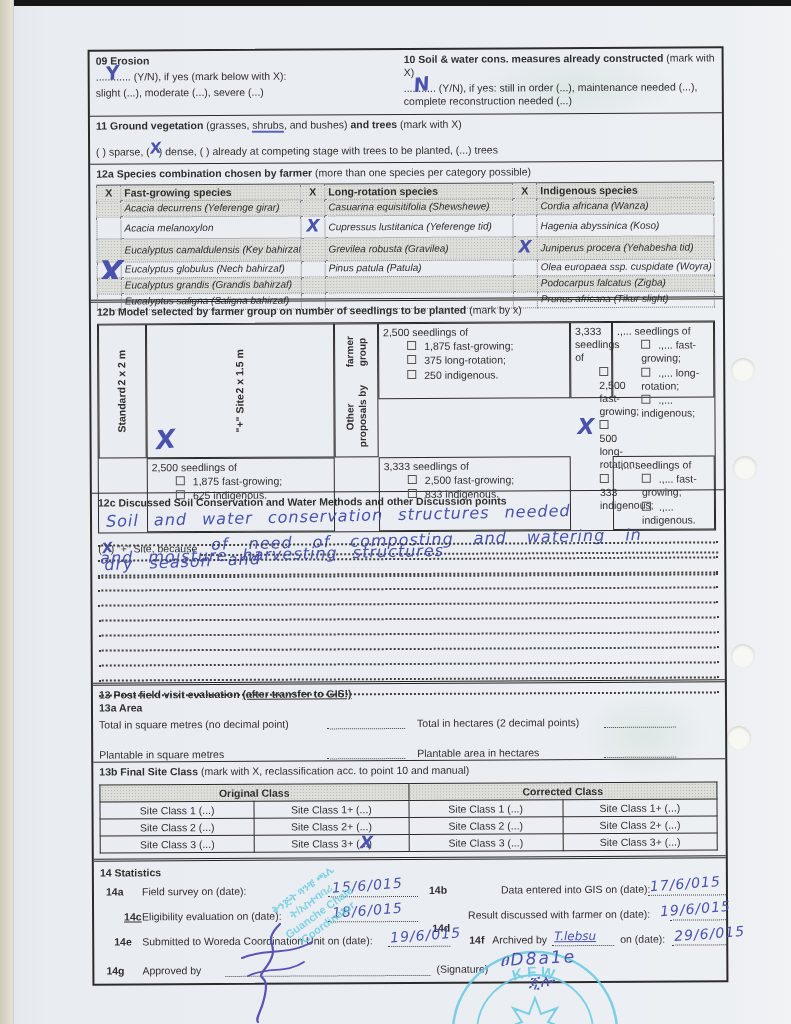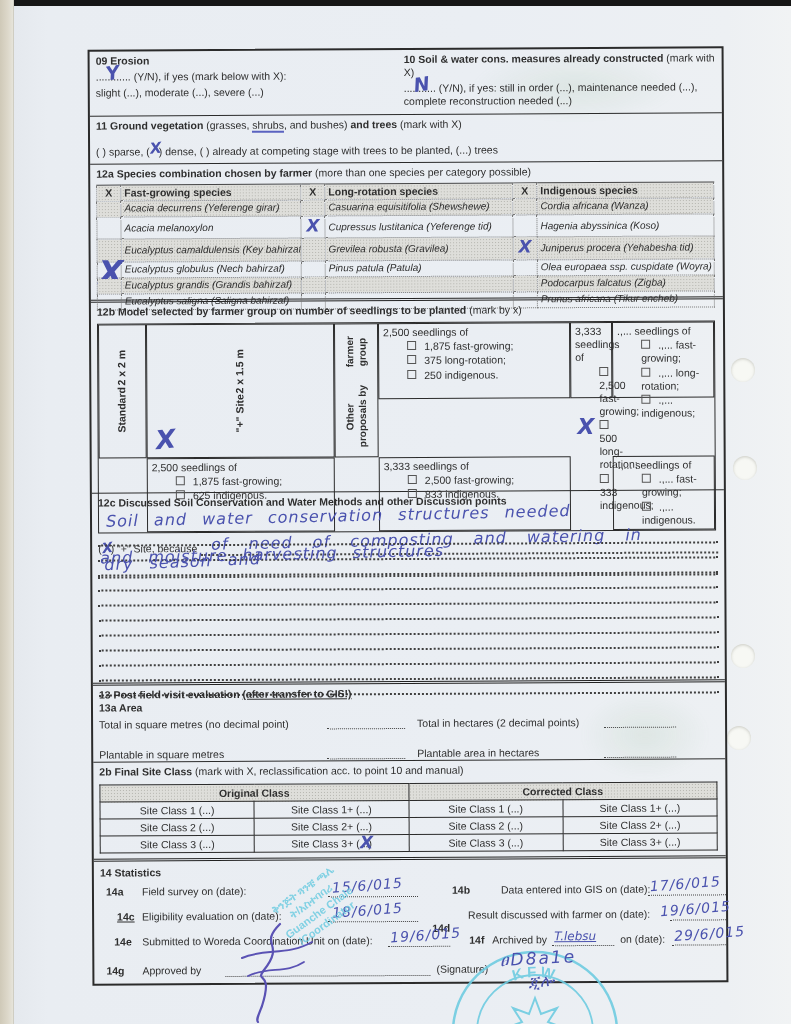--- a/index.html
+++ b/index.html
@@ -218,21 +218,21 @@
               <td class="sp"></td>
               <td class="xc"></td>
               <td class="sp">Podocarpus falcatus (Zigba)</td>
             </tr>
             <tr>
               <td class="xc"></td>
               <td class="sp">Eucalyptus saligna (Saligna bahirzaf)</td>
               <td class="xc"></td>
               <td class="sp"></td>
               <td class="xc"></td>
-              <td class="sp">Prunus africana (Tikur encheb)</td>
+              <td class="sp">Prunus africana (Tikur slight)</td>
             </tr>
           </tbody>
       </table>
     </div>
 
     <div class="sec sec12b">
       <div><span class="b">12b Model selected by farmer group on number of seedlings to be planted </span><span>(mark by x)</span></div>
       <div class="modelgrid">
         <div class="vlabel">
           <div class="vtext">
@@ -328,21 +328,21 @@
       </div>
       <div class="arearow" style="margin-top:6px;">
         <span class="l1">Plantable in square metres</span>
         <span class="d1 adots"></span>
         <span class="l2">Plantable area in hectares</span>
         <span class="d2 adots"></span>
       </div>
     </div>
 
     <div class="sec sec13b thick">
-      <div><span class="b">2b Final Site Class </span><span>(mark with X, reclassification acc. to point 10 and manual)</span></div>
+      <div><span class="b">13b Final Site Class </span><span>(mark with X, reclassification acc. to point 10 and manual)</span></div>
       <table class="siteclass">
         <thead>
           <tr>
             <th colspan="2" class="shade">Original Class</th>
             <th colspan="2" class="shade">Corrected Class</th>
           </tr>
         </thead>
         <tbody id="siteClassBody">
             <tr>
               <td>Site Class 1 (...)</td>
@@ -366,27 +366,27 @@
       </table>
     </div>
 
     <div class="sec sec14">
       <div class="b" style="margin-top:2px;">14 Statistics</div>
       <div class="srow" style="margin-top:6px;">
         <span class="num" style="left:6px;">14a</span>
         <span style="left:42px;">Field survey on (date):</span>
         <span class="sdots" style="left:228px;width:90px;"></span>
         <span class="hw hwdate" style="left:232px;">15/6/015</span>
-        <span class="num" style="left:352px;">14b</span>
+        <span class="num" style="left:329px;">14b</span>
         <span style="left:368px;padding-left:33px;">Data entered into GIS on (date):</span>
         <span class="sdots" style="left:548px;width:78px;"></span>
         <span class="hw hwdate" style="left:550px;">17/6/015</span>
       </div>
       <div class="srow">
-        <span class="num" style="left:17px;text-decoration:underline;">14c</span>
+        <span class="num" style="left:24px;text-decoration:underline;">14c</span>
         <span style="left:42px;">Eligibility evaluation on (date):</span>
         <span class="sdots" style="left:228px;width:90px;"></span>
         <span class="hw hwdate" style="left:232px;">18/6/015</span>
         <span class="num" style="left:332px;margin-top:13px;">14d</span>
         <span style="left:368px;">Result discussed with farmer on (date):</span>
         <span class="sdots" style="left:570px;width:56px;"></span>
         <span class="hw hwdate" style="left:560px;">19/6/015</span>
       </div>
       <div class="srow">
         <span class="num" style="left:14px;">14e</span>

